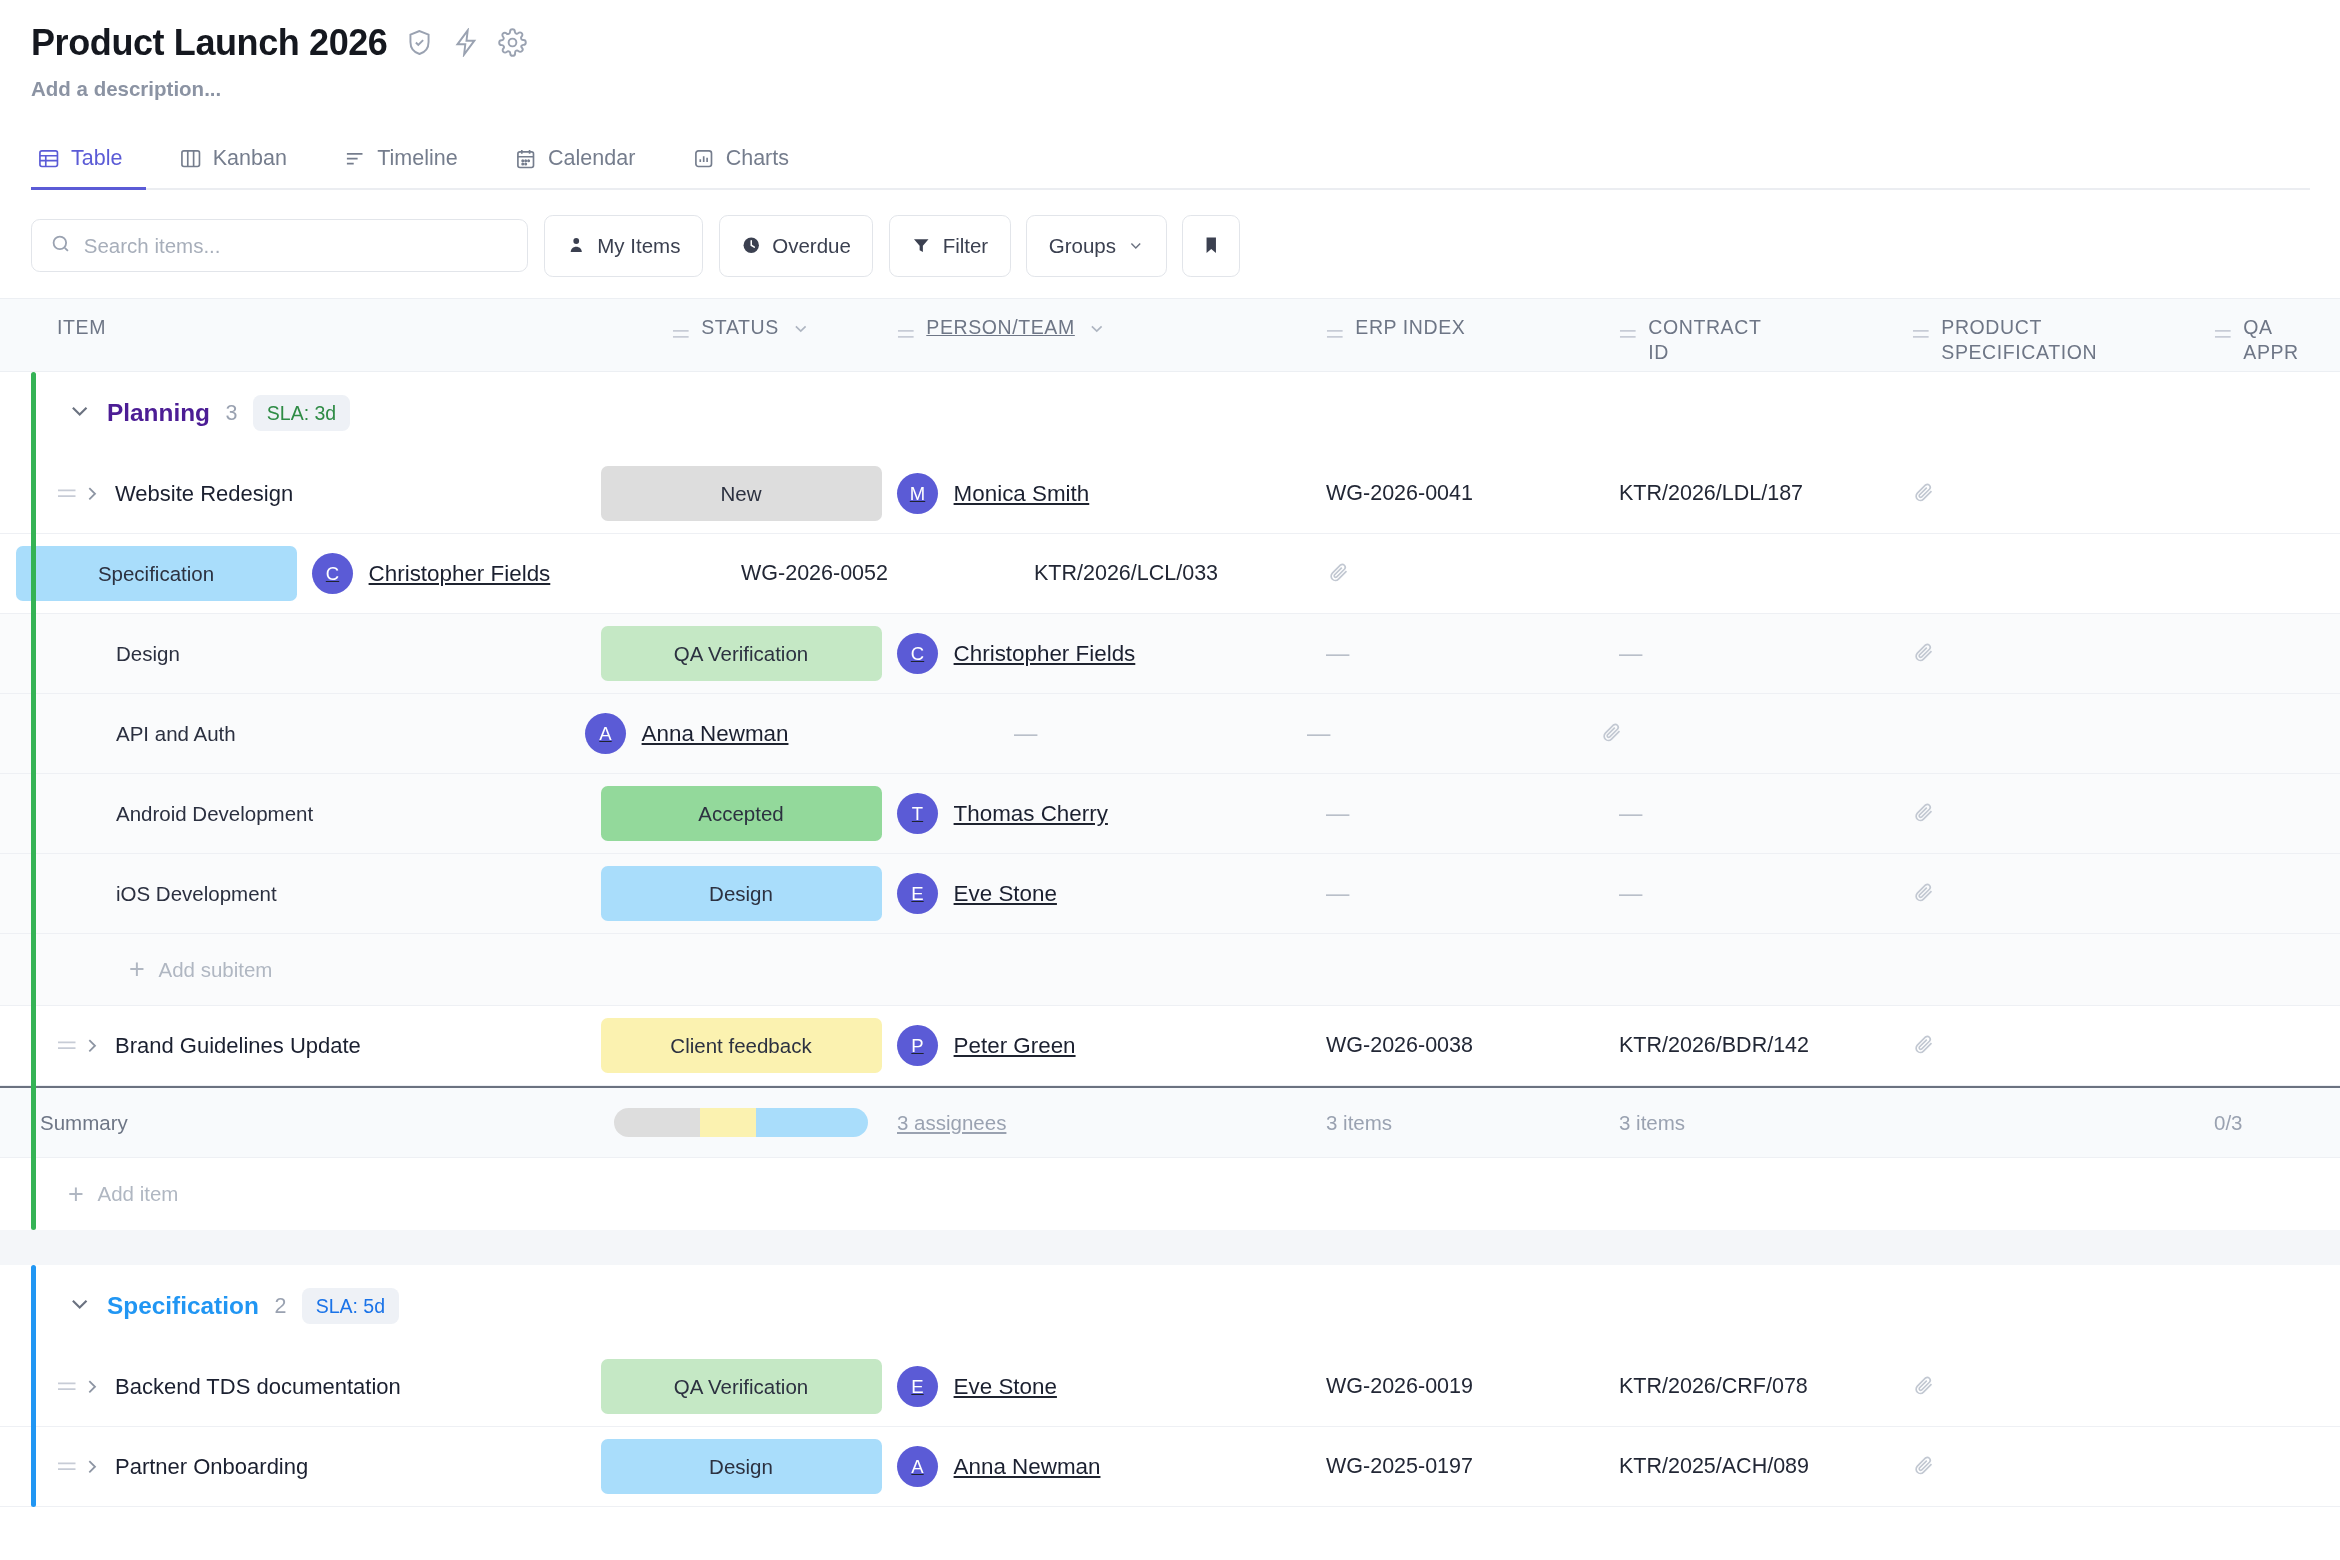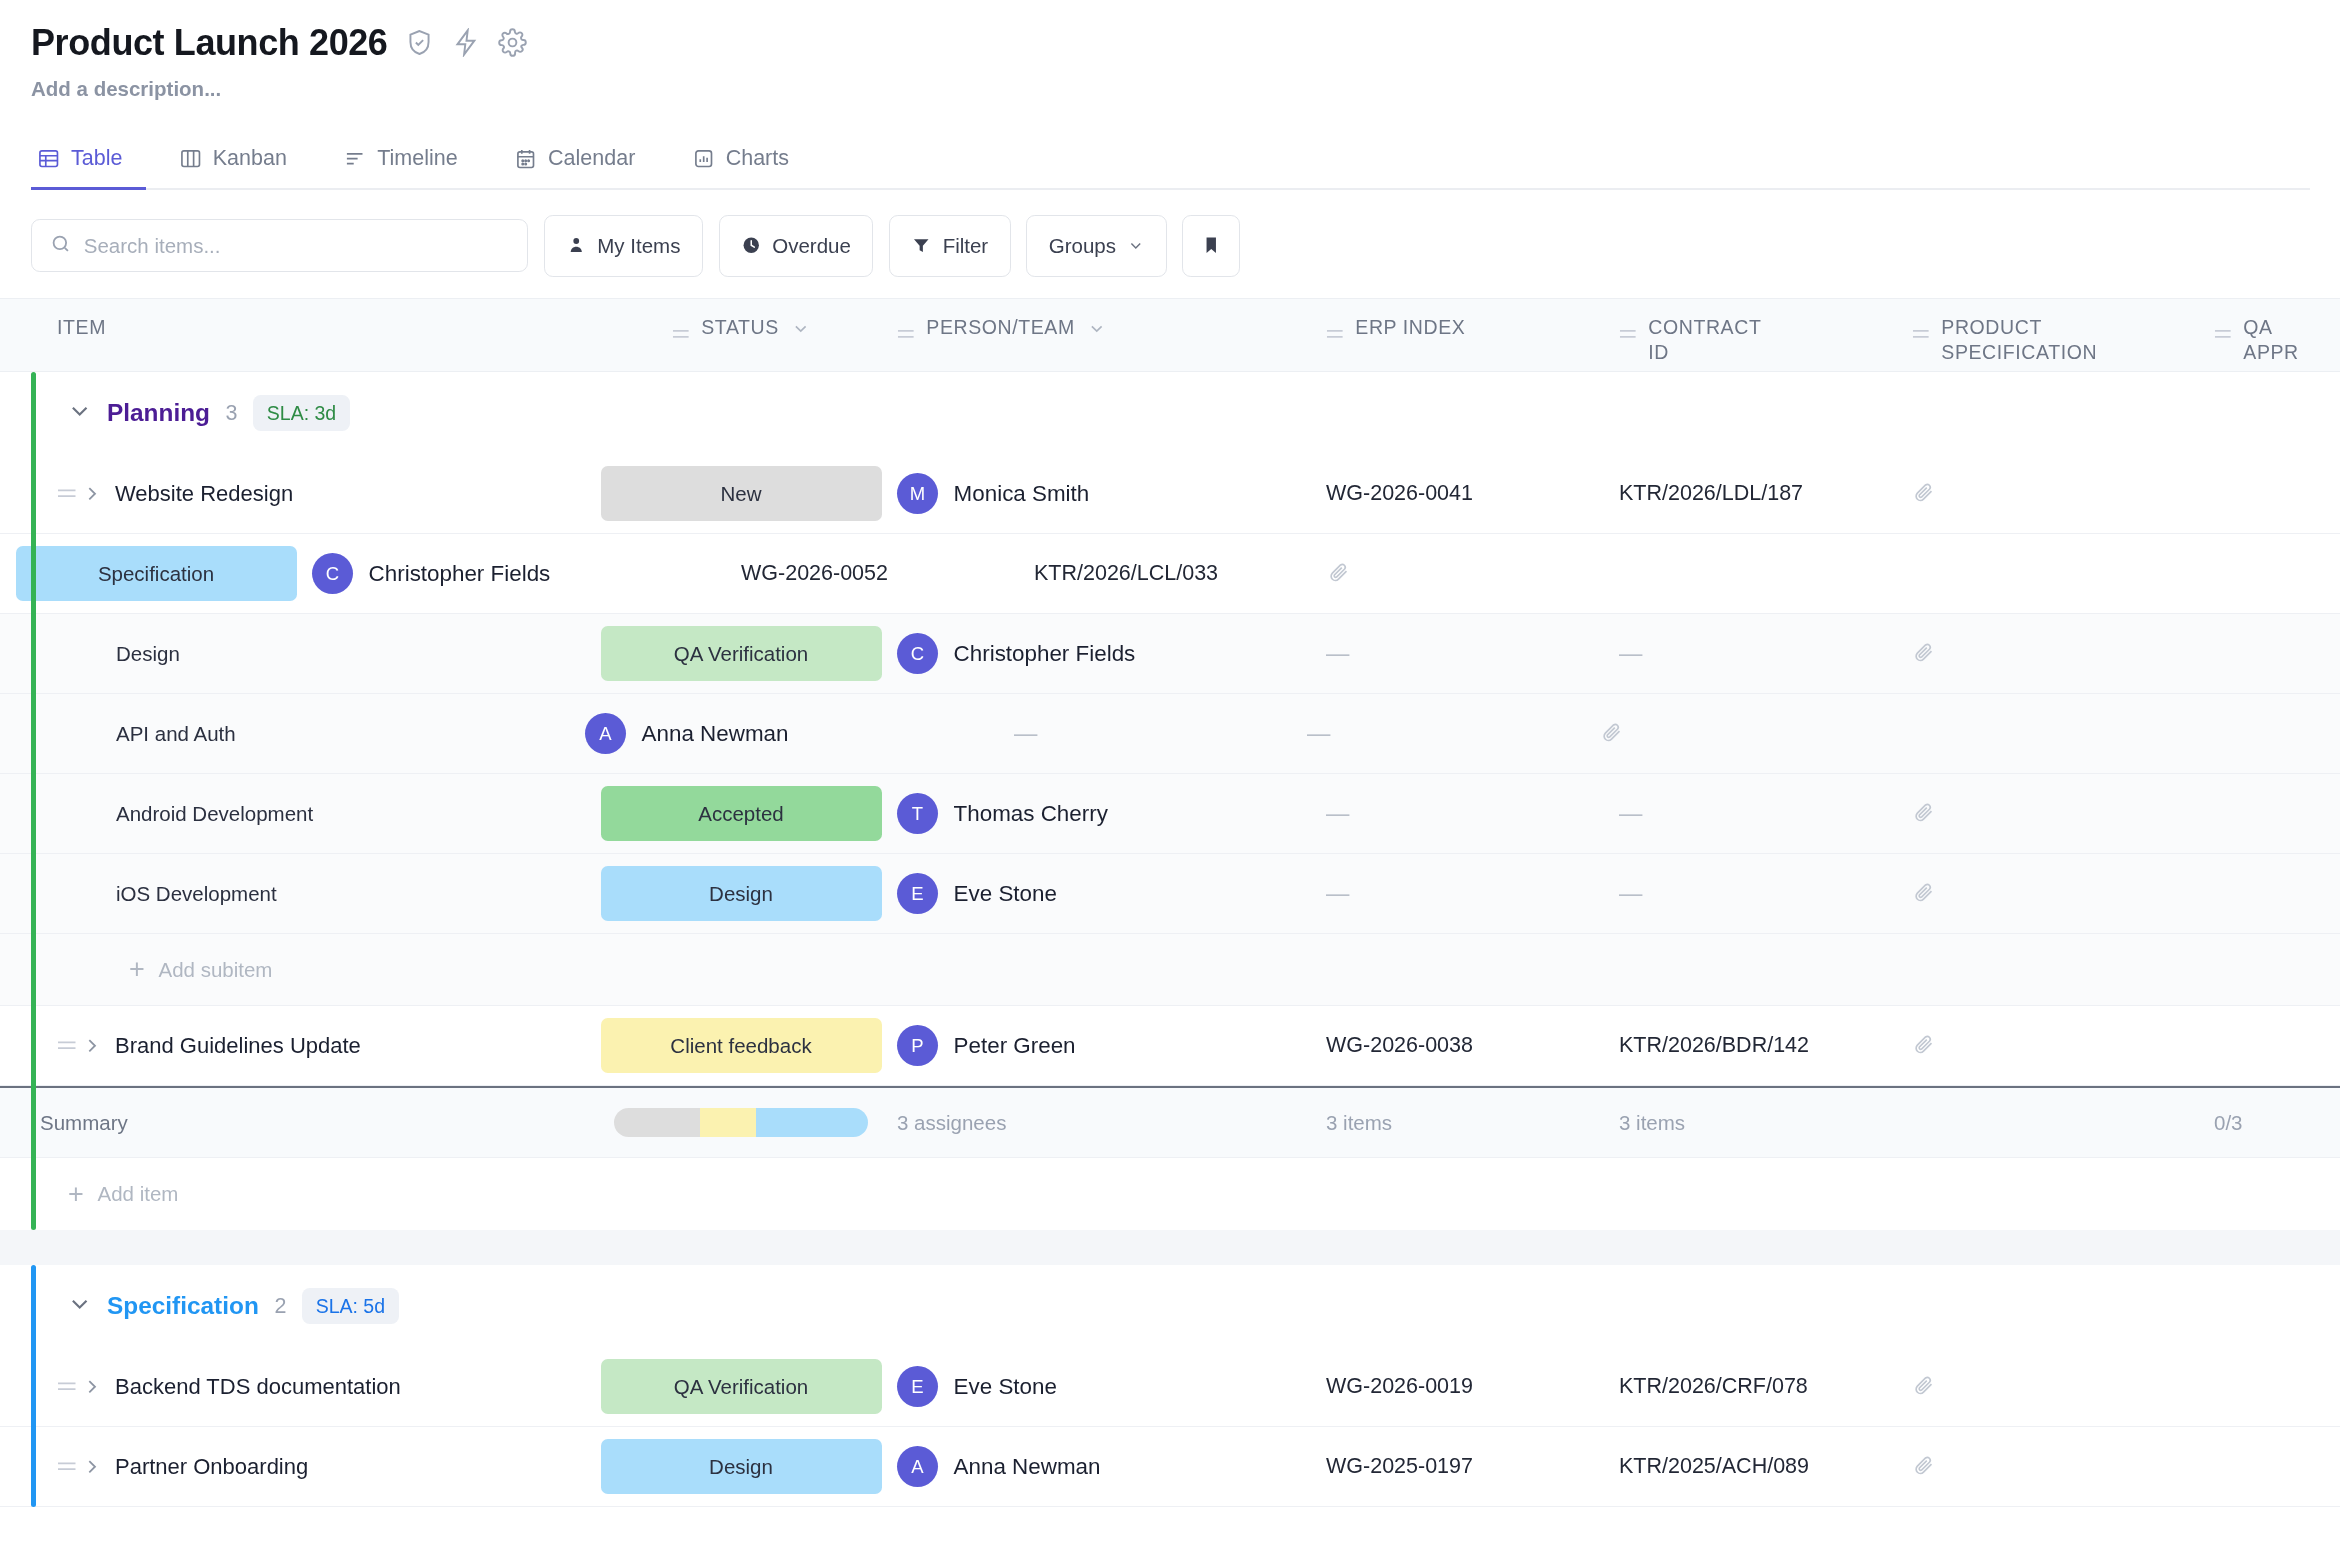--- a/index.html
+++ b/index.html
@@ -70,21 +70,21 @@
   }
   .th .grip { width: 17.6px; height: 13.7px; margin-top: 7.8px; flex: none; }
   .th .grip svg { width: 17.6px; height: 13.7px; stroke:#c7ccd6; stroke-width:1.8; }
   .th .caret { width: 19.5px; height: 19.5px; margin-top: 3.9px; }
   .th .caret svg { width: 19.5px; height: 19.5px; stroke:#aeb5c1; fill:none; stroke-width:2; }
   .th .lbl { line-height: 1.28; }
 
   
   .c-item   { width: 585px; padding-left: 57px; }
   .c-status { width: 312px; justify-content: center; }
-  .c-person { width: 429px; }
+  .c-person { width: 429px; text-decoration: underline; }
   .c-erp    { width: 293px; }
   .c-contract { width: 293px; }
   .c-spec   { width: 302px; }
   .c-qa     { width: 127px; }
 
   .group { position: relative; }
   .grp-bar { position: absolute; left: 31px; top: 0; bottom: 0; width: 4.9px; border-radius: 2.9px; }
 
   .grp-head { display: flex; align-items: center; gap: 15.6px; height: 82px; padding-left: 68px; background: #fff; }
   .grp-head .gcaret svg { width: 23.4px; height: 23.4px; stroke:#6b7280; fill:none; stroke-width:2.2; }

